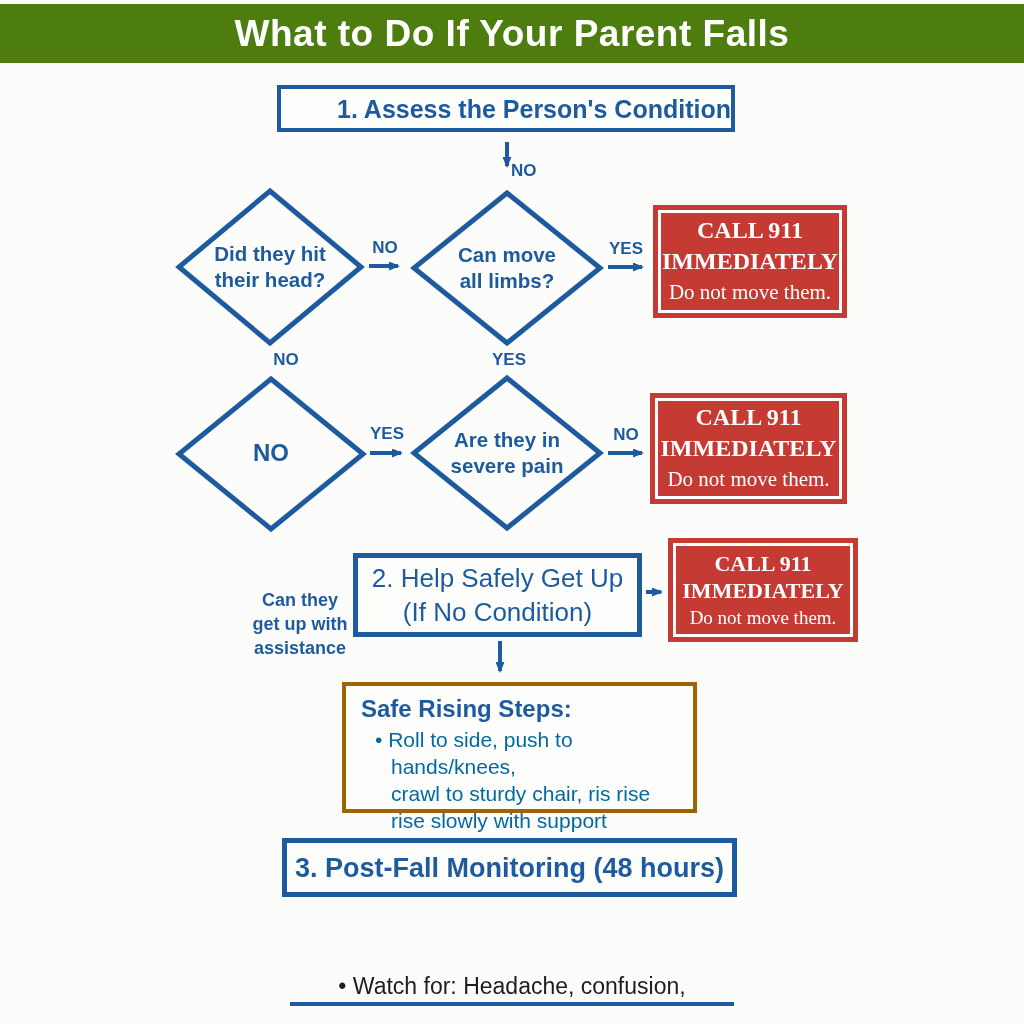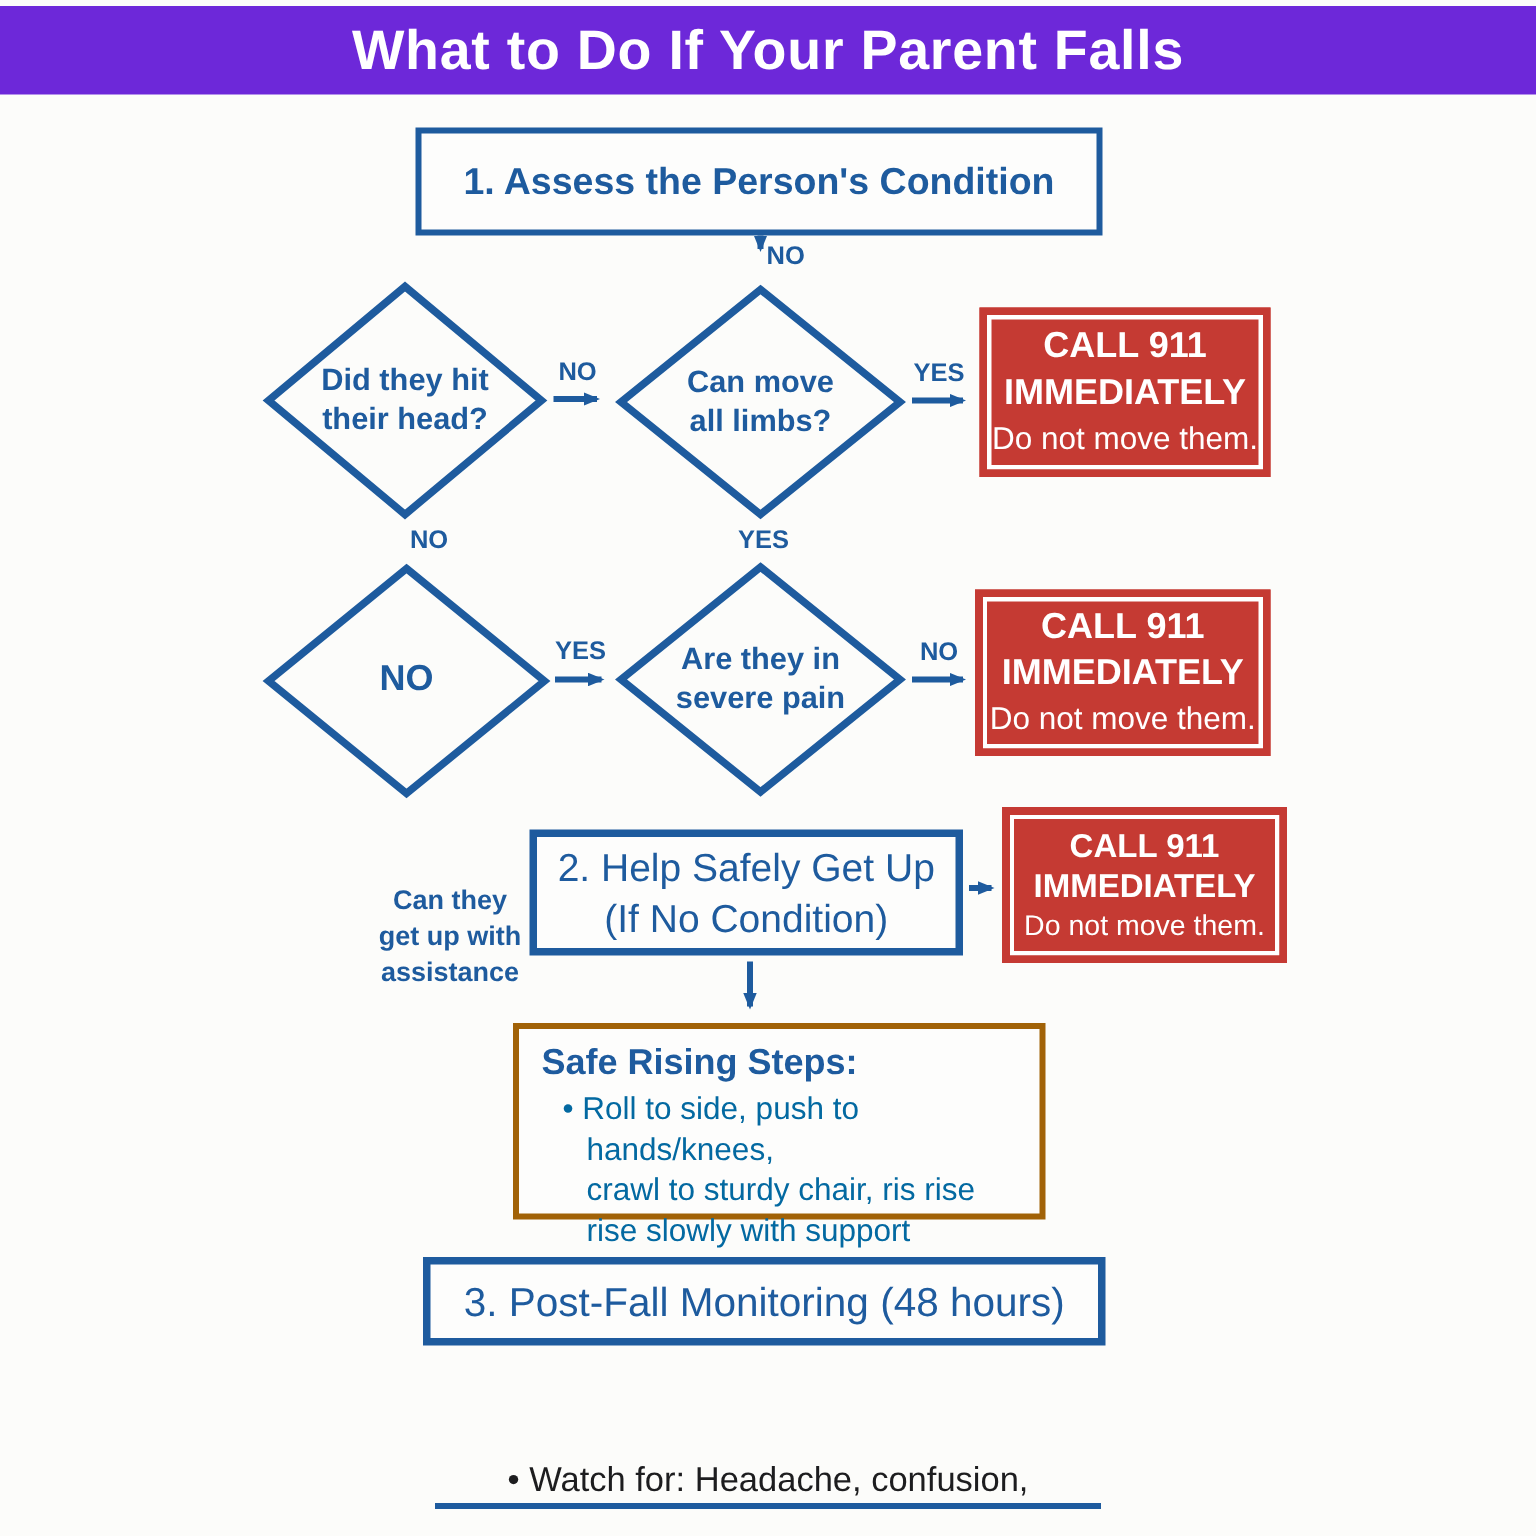--- a/index.html
+++ b/index.html
@@ -5,45 +5,45 @@
   html,body{margin:0;padding:0;background:#e8e8e8;}
   .stage{
     position:relative;width:1024px;height:1024px;margin:0 auto;
     background:#fcfcfa;overflow:hidden;
     font-family:"Liberation Sans", sans-serif;
     color:#1e5b9e;
   }
   
   .titlebar{
     position:absolute;left:0;top:4px;width:1024px;height:59px;
-    background:#6d28d9;display:flex;align-items:center;justify-content:center;
+    background:#4d7c0f;display:flex;align-items:center;justify-content:center;
   }
   .titlebar h1{
     margin:0;color:#ffffff;font-size:37px;font-weight:700;letter-spacing:.5px;
   }
   
   svg.overlay{position:absolute;left:0;top:0;width:1024px;height:1024px;}
   .diamond{fill:#fcfcfa;stroke:#1e5b9e;stroke-width:5;}
   .flowline{stroke:#1e5b9e;stroke-width:4;fill:none;}
   .rule{stroke:#1e5b9e;stroke-width:4;}
   
   .bluebox{
     position:absolute;box-sizing:border-box;background:#fdfdfc;
     border:4px solid #1e5b9e;display:flex;flex-direction:column;
     align-items:center;justify-content:center;text-align:center;
   }
   .bluebox .t1{font-size:25px;font-weight:700;line-height:30px;}
   .bluebox .t2{font-size:26px;font-weight:400;line-height:34px;}
-  .bluebox .t3{font-size:27px;font-weight:400;line-height:32px;}
+  .bluebox .t3{font-size:27px;font-weight:700;line-height:32px;}
   
   .redbox{
     position:absolute;box-sizing:border-box;background:#c53a33;
     border:5px solid #c53a33;box-shadow:inset 0 0 0 3px #ffffff;
     color:#ffffff;display:flex;flex-direction:column;align-items:center;
-    justify-content:center;text-align:center;
+    justify-content:center;text-align:center;font-family:Liberation Serif, serif;
   }
   .redbox .b{font-size:24px;font-weight:700;line-height:31px;}
   .redbox .r{font-size:21px;font-weight:400;line-height:31px;}
   .redbox.sm .b{font-size:22px;line-height:27px;}
   .redbox.sm .r{font-size:19px;line-height:27px;}
   
   .dtext{
     position:absolute;text-align:center;font-weight:700;
     font-size:20.5px;line-height:26px;color:#1e5b9e;
   }
@@ -104,21 +104,21 @@
     <line class="flowline" x1="500" y1="641" x2="500" y2="671" marker-end="url(#arw)"></line>
 
     <polygon class="diamond" points="270,191 361,267 270,343 179,267"></polygon>
     <polygon class="diamond" points="507,193 600,268 507,343 414,268"></polygon>
     <polygon class="diamond" points="271,379 363,454 271,529 179,454"></polygon>
     <polygon class="diamond" points="507,378 600,453 507,528 414,453"></polygon>
 
     <line class="rule" x1="290" y1="1004" x2="734" y2="1004"></line>
   </svg>
 
-  <div class="bluebox" style="left:277px;top:85px;width:458px;height:72px;">
+  <div class="bluebox" style="left:277px;top:85px;width:458px;height:47px;align-items:flex-end;">
     <div class="t1">1. Assess the Person's Condition</div>
   </div>
 
   <div class="dtext" style="left:185px;top:241px;width:170px;">
     <div>Did they hit</div>
     <div>their head?</div>
   </div>
   <div class="dtext" style="left:422px;top:242px;width:170px;">
     <div>Can move</div>
     <div>all limbs?</div>

